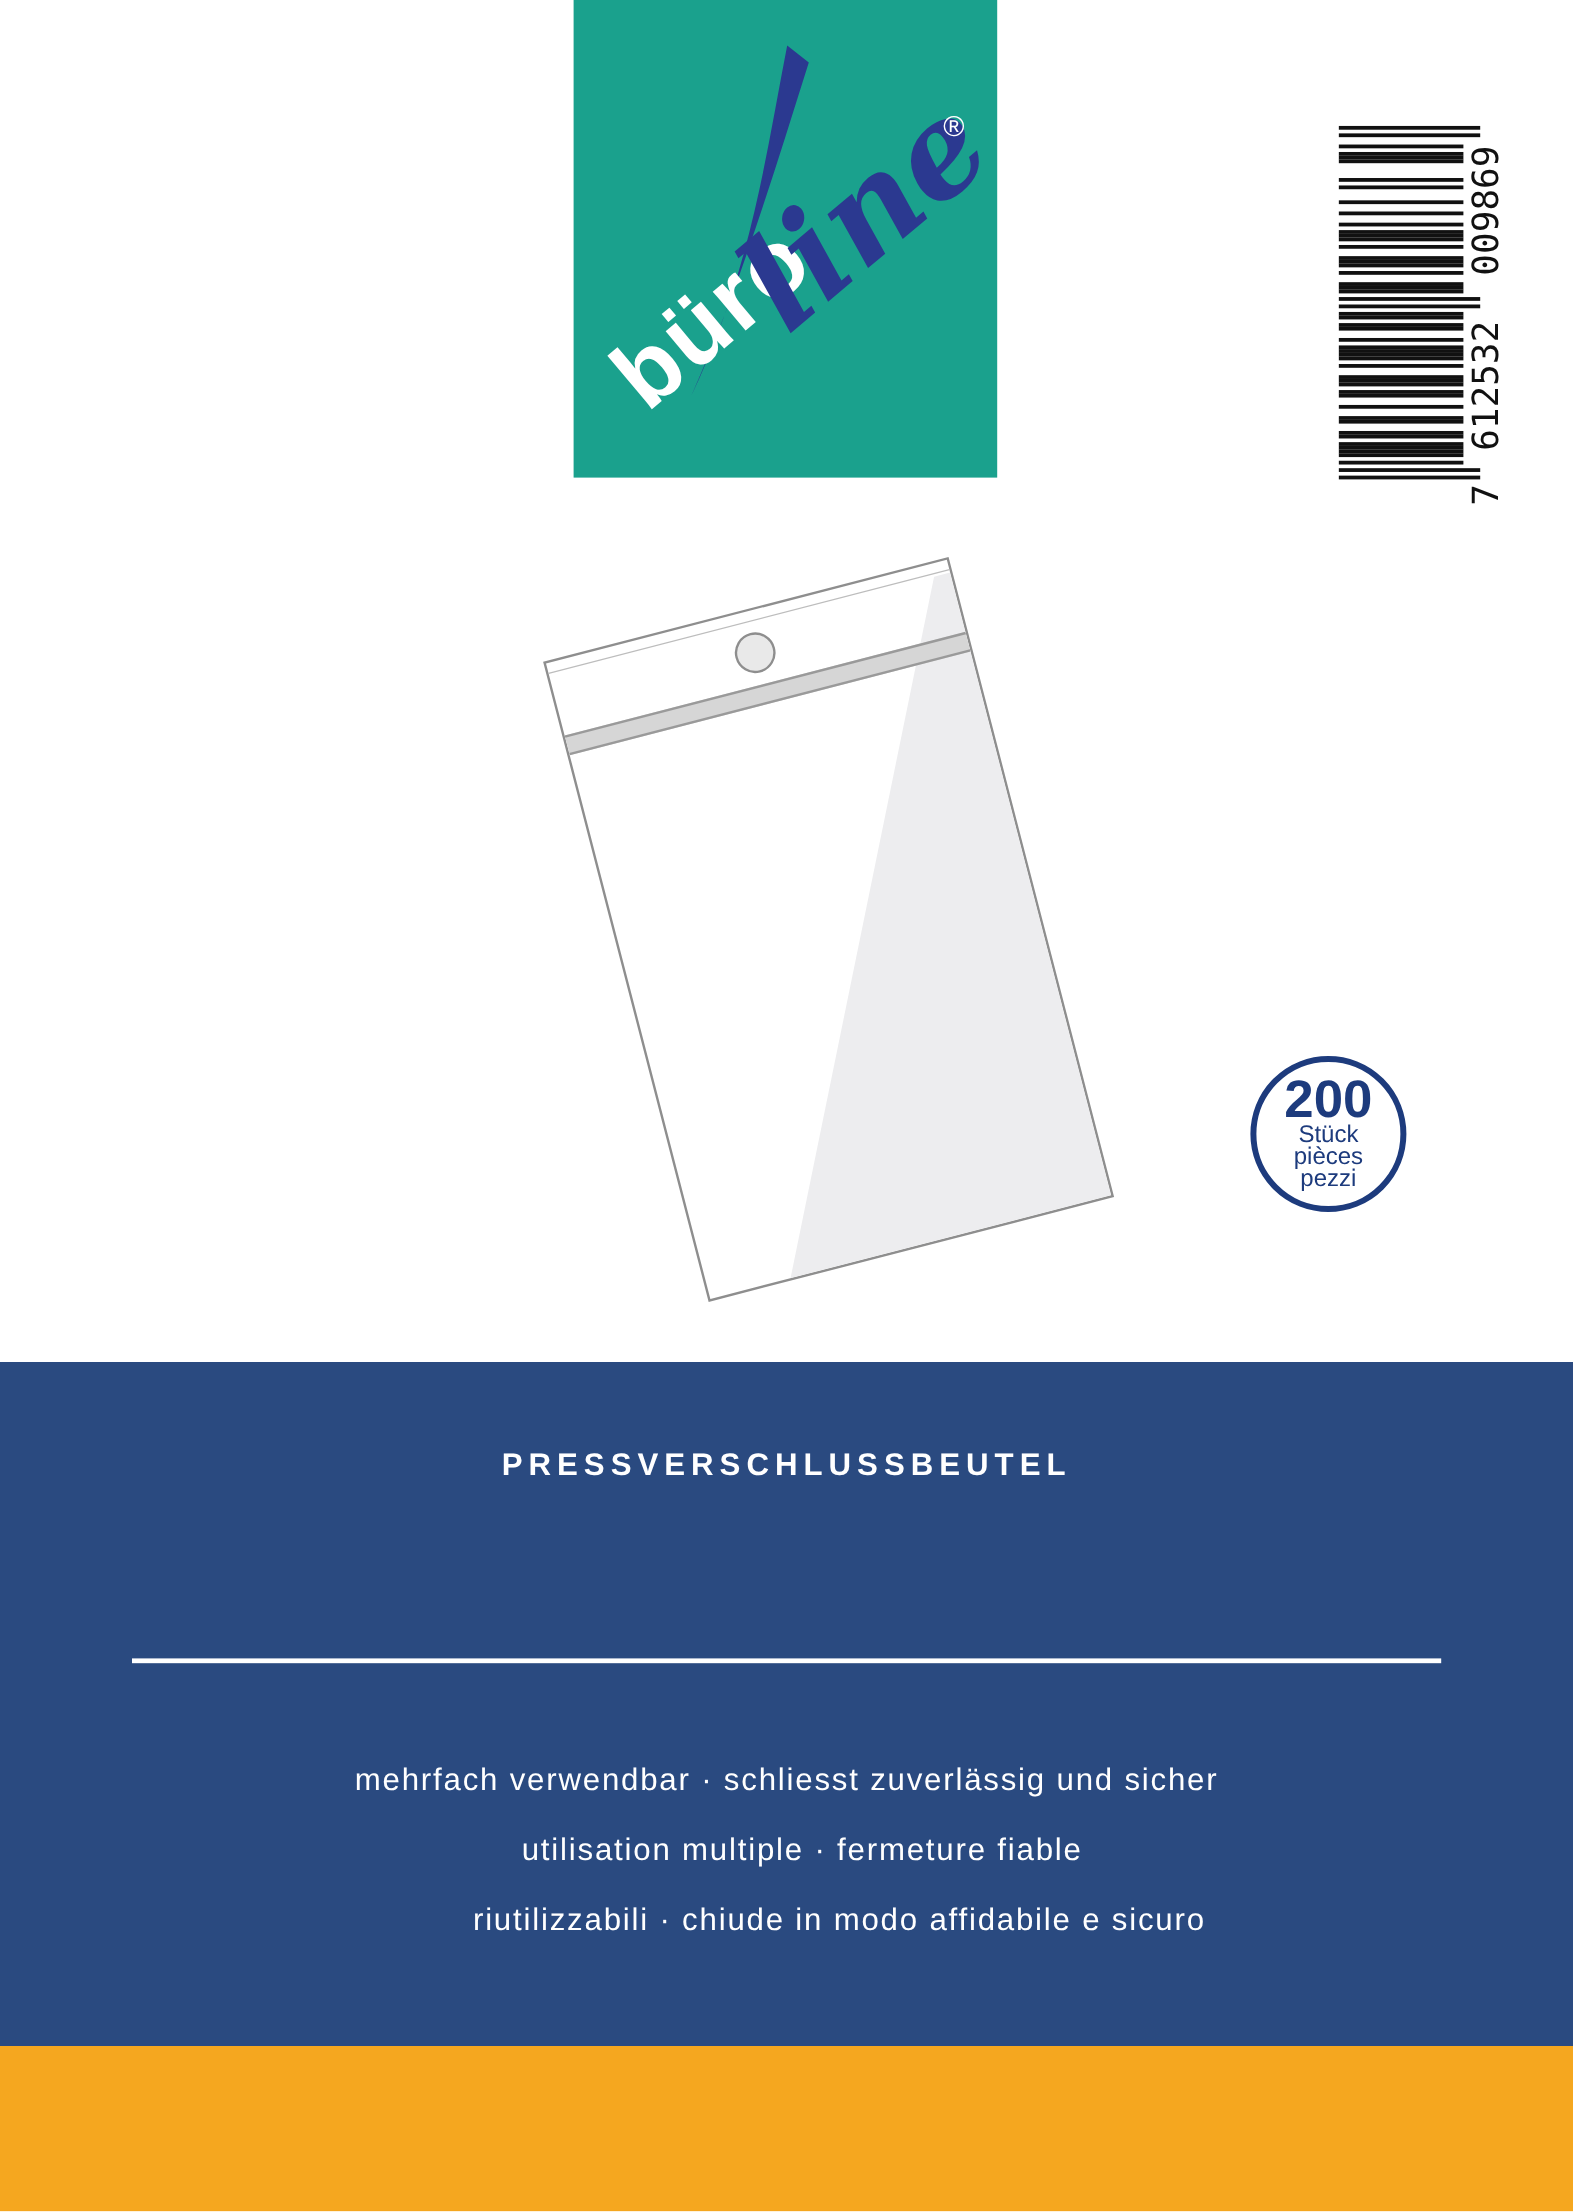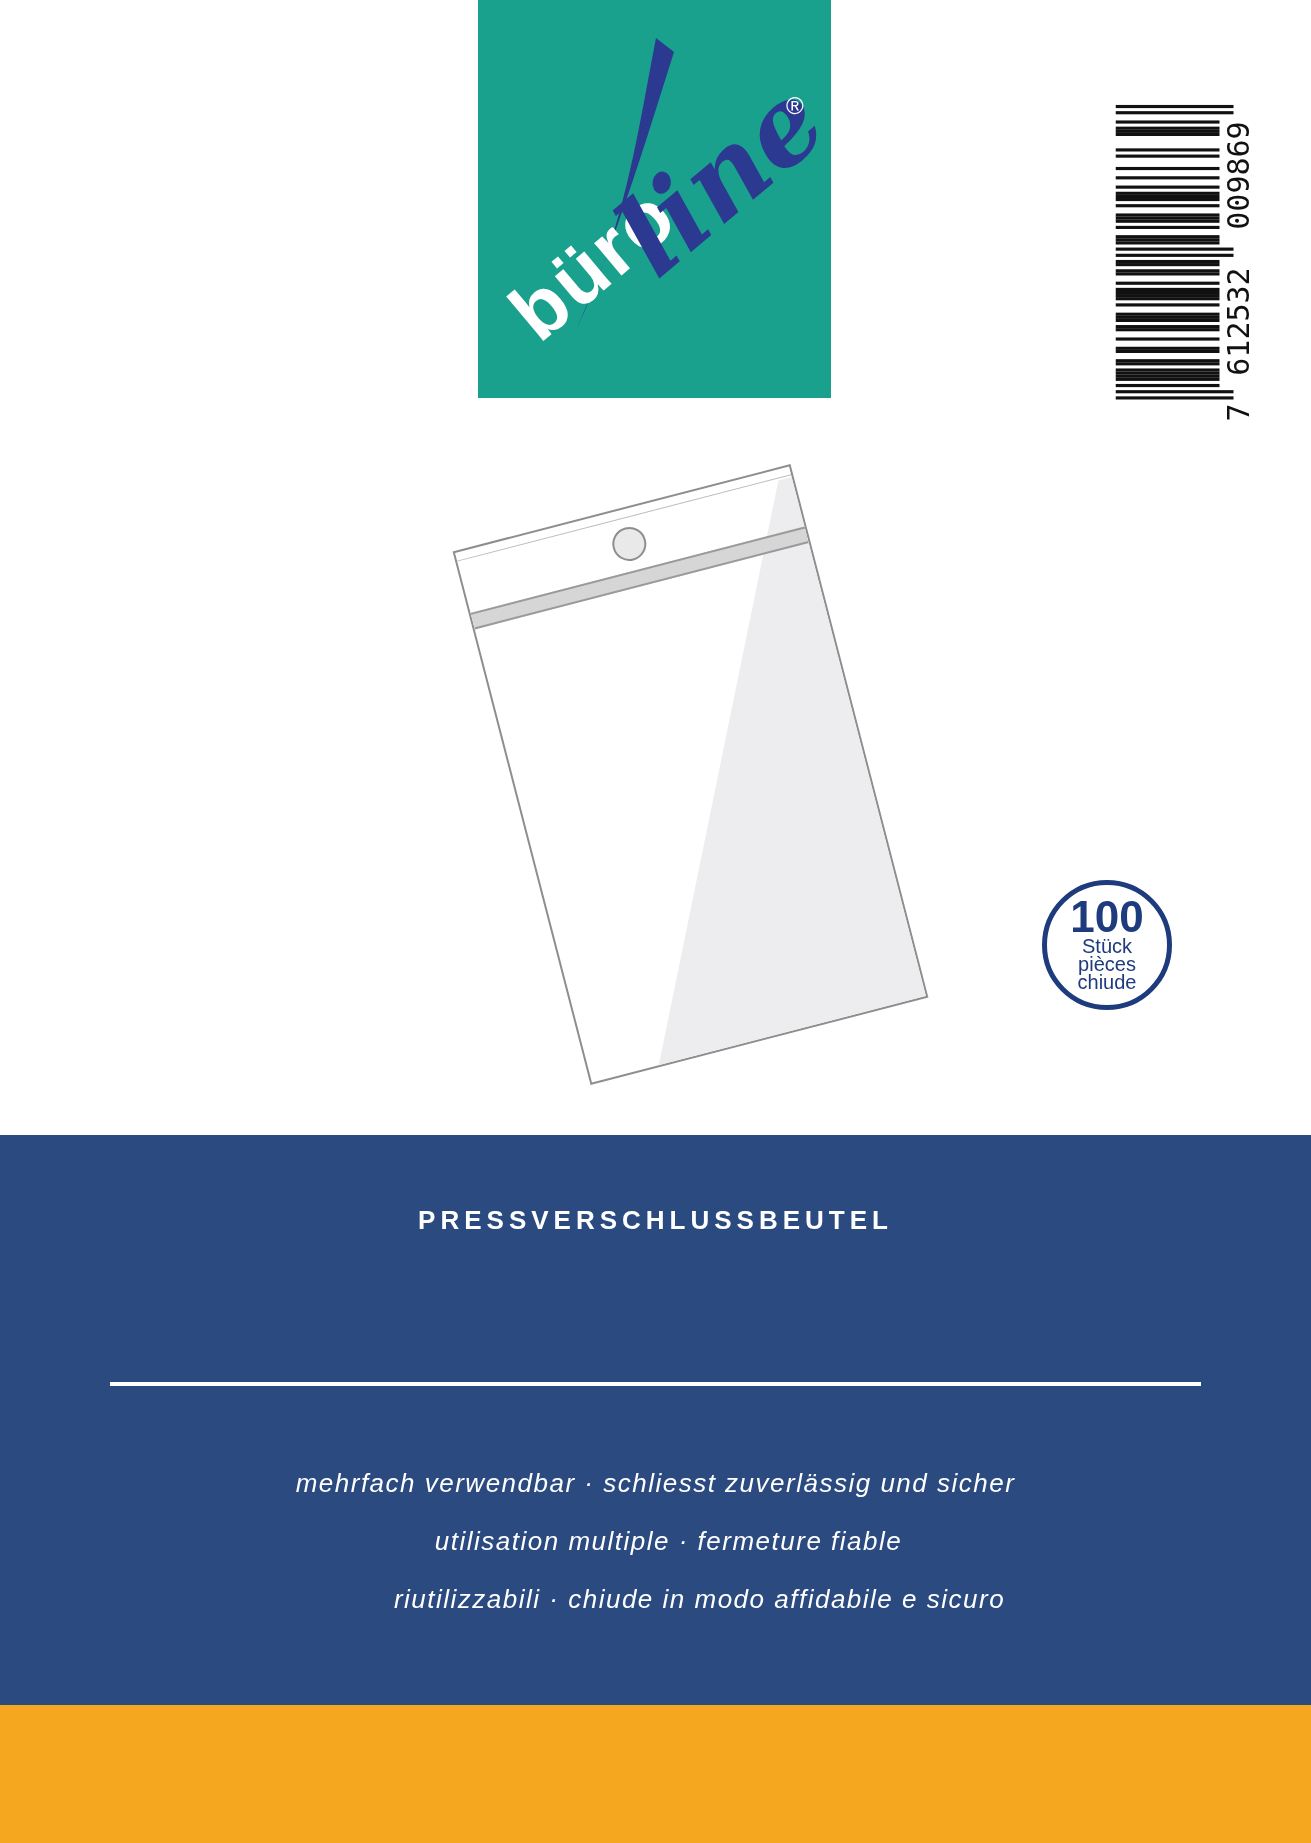--- a/index.html
+++ b/index.html
@@ -104,21 +104,20 @@
   }
   .t1{top:70px;} .t2{top:132px;} .t3{top:192px;}
   .band-rule{
     position:absolute;left:110px;top:247px;width:1091px;height:4px;background:#ffffff;
   }
   .band-sub{
     position:absolute;left:0;width:100%;
     text-align:center;
     font-size:26px;font-weight:normal;letter-spacing:1.5px;
     white-space:nowrap;
-    font-style:italic;
   }
   .s1{top:333px;} .s2{top:391px;margin-left:13px;} .s3{top:449px;padding-left:44px;}
 
   
   .yellow-band{
     position:absolute;left:0;top:1705px;width:1311px;height:138px;
     background:#f5a71f;
   }
 </style>
 </head>
@@ -197,24 +196,24 @@
   </div>
 
   <div class="bag">
     <div class="bag-shine"></div>
     <div class="bag-topline"></div>
     <div class="bag-zip"></div>
     <div class="bag-hole"></div>
   </div>
 
   <div class="badge">
-    <div class="badge-count">100</div>
+    <div class="badge-count">200</div>
     <div class="badge-unit">Stück</div>
     <div class="badge-unit">pièces</div>
-    <div class="badge-unit">chiude</div>
+    <div class="badge-unit">pezzi</div>
   </div>
 
   <div class="blue-band">
     <div class="band-title t1">PRESSVERSCHLUSSBEUTEL</div>
     <div class="band-rule"></div>
     <div class="band-sub s1">mehrfach verwendbar · schliesst zuverlässig und sicher</div>
     <div class="band-sub s2">utilisation multiple · fermeture fiable</div>
     <div class="band-sub s3">riutilizzabili · chiude in modo affidabile e sicuro</div>
   </div>
 

